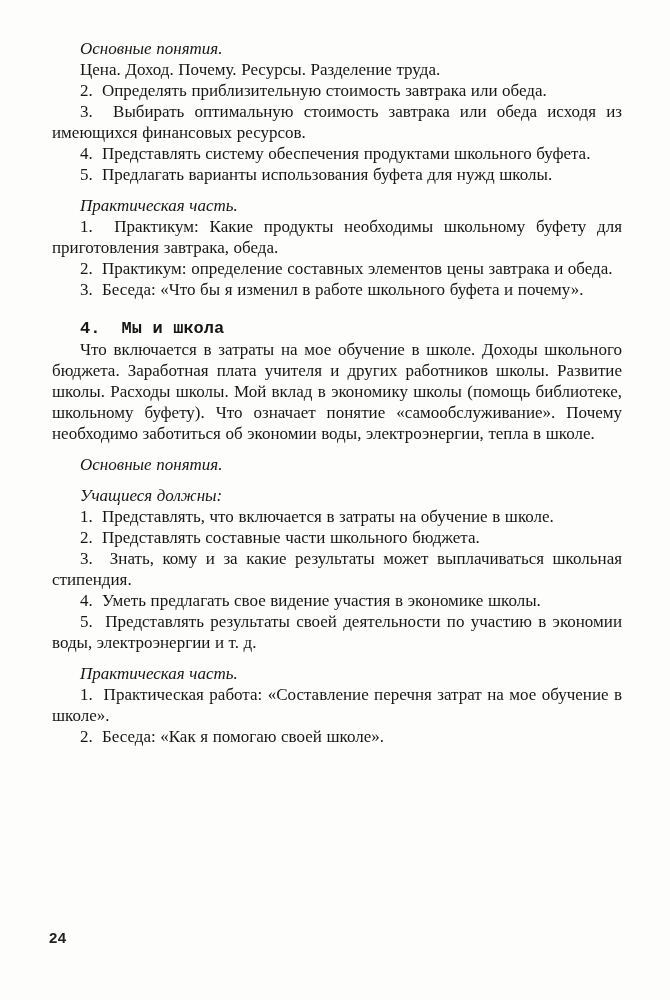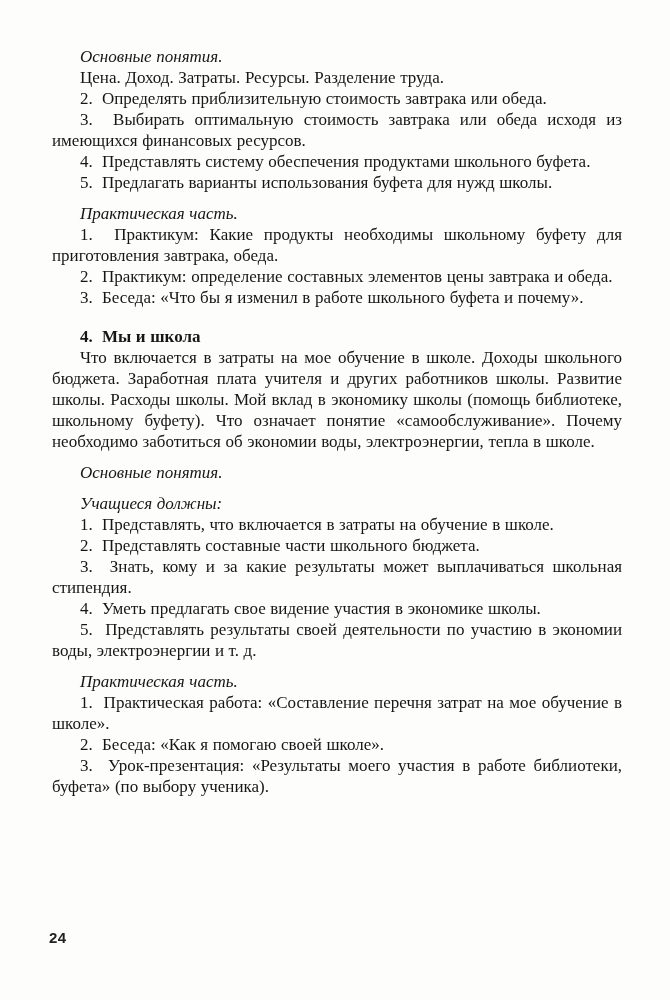--- a/index.html
+++ b/index.html
@@ -9,75 +9,75 @@
     height: 1000px;
     margin: 0 auto;
     background: #fdfdfc;
     overflow: hidden;
     font-family: "Liberation Serif", serif;
     color: #161616;
   }
   .text-column {
     position: absolute;
     left: 52px;
-    top: 36px;
+    top: 28px;
     width: 570px;
     font-size: 17px;
     line-height: 21px;
   }
   .text-column p {
     margin: 0;
     text-align: justify;
     text-indent: 28px;
     word-spacing: 0.02em;
   }
   p.hi {               
     font-style: italic;
     margin-top: 10px;
     text-align: left;
   }
   p.sh {               
     font-weight: bold;
     margin-top: 18px;
     text-align: left;
+    font-family: Liberation Mono, monospace;
   }
   .page-number {
     position: absolute;
     left: 49px;
     top: 929px;
     font-family: "Liberation Sans", sans-serif;
     font-size: 15px;
     font-weight: bold;
     color: #222;
     letter-spacing: 0.5px;
   }
 </style>
 </head>
 <body>
 
 <div class="page">
   <div class="text-column" id="text-column">
       <p class="hi">Основные понятия.</p>
-      <p class="para">Цена. Доход. Затраты. Ресурсы. Разделение труда.</p>
+      <p class="para">Цена. Доход. Почему. Ресурсы. Разделение труда.</p>
       <p class="para">2.&nbsp; Определять приблизительную стоимость завтрака или обеда.</p>
       <p class="para">3.&nbsp; Выбирать оптимальную стоимость завтрака или обеда исходя из имеющихся финансовых ресурсов.</p>
       <p class="para">4.&nbsp; Представлять систему обеспечения продуктами школьного буфета.</p>
       <p class="para">5.&nbsp; Предлагать варианты использования буфета для нужд школы.</p>
       <p class="hi">Практическая часть.</p>
       <p class="para">1.&nbsp; Практикум: Какие продукты необходимы школьному буфету для приготовления завтрака, обеда.</p>
       <p class="para">2.&nbsp; Практикум: определение составных элементов цены завтрака и обеда.</p>
       <p class="para">3.&nbsp; Беседа: «Что бы я изменил в работе школьного буфета и почему».</p>
       <p class="sh">4.&nbsp; Мы и школа</p>
       <p class="para">Что включается в затраты на мое обучение в школе. Доходы школьно­го бюджета. Заработная плата учителя и других работников школы. Раз­витие школы. Расходы школы. Мой вклад в экономику школы (помощь библиотеке, школьному буфету). Что означает понятие «самообслужива­ние». Почему необходимо заботиться об экономии воды, электроэнер­гии, тепла в школе.</p>
       <p class="hi">Основные понятия.</p>
       <p class="hi">Учащиеся должны:</p>
       <p class="para">1.&nbsp; Представлять, что включается в затраты на обучение в школе.</p>
       <p class="para">2.&nbsp; Представлять составные части школьного бюджета.</p>
       <p class="para">3.&nbsp; Знать, кому и за какие результаты может выплачиваться школьная стипендия.</p>
       <p class="para">4.&nbsp; Уметь предлагать свое видение участия в экономике школы.</p>
       <p class="para">5.&nbsp; Представлять результаты своей деятельности по участию в эконо­мии воды, электроэнергии и т.&nbsp;д.</p>
       <p class="hi">Практическая часть.</p>
       <p class="para">1.&nbsp; Практическая работа: «Составление перечня затрат на мое обуче­ние в школе».</p>
       <p class="para">2.&nbsp; Беседа: «Как я помогаю своей школе».</p>
-      <p class="para">3.&nbsp; Урок-презентация: «Результаты моего участия в работе библиоте­ки, буфета» (по выбору ученика).</p>
     </div>
   <div class="page-number">24</div>
 </div>
 
 </body></html>

